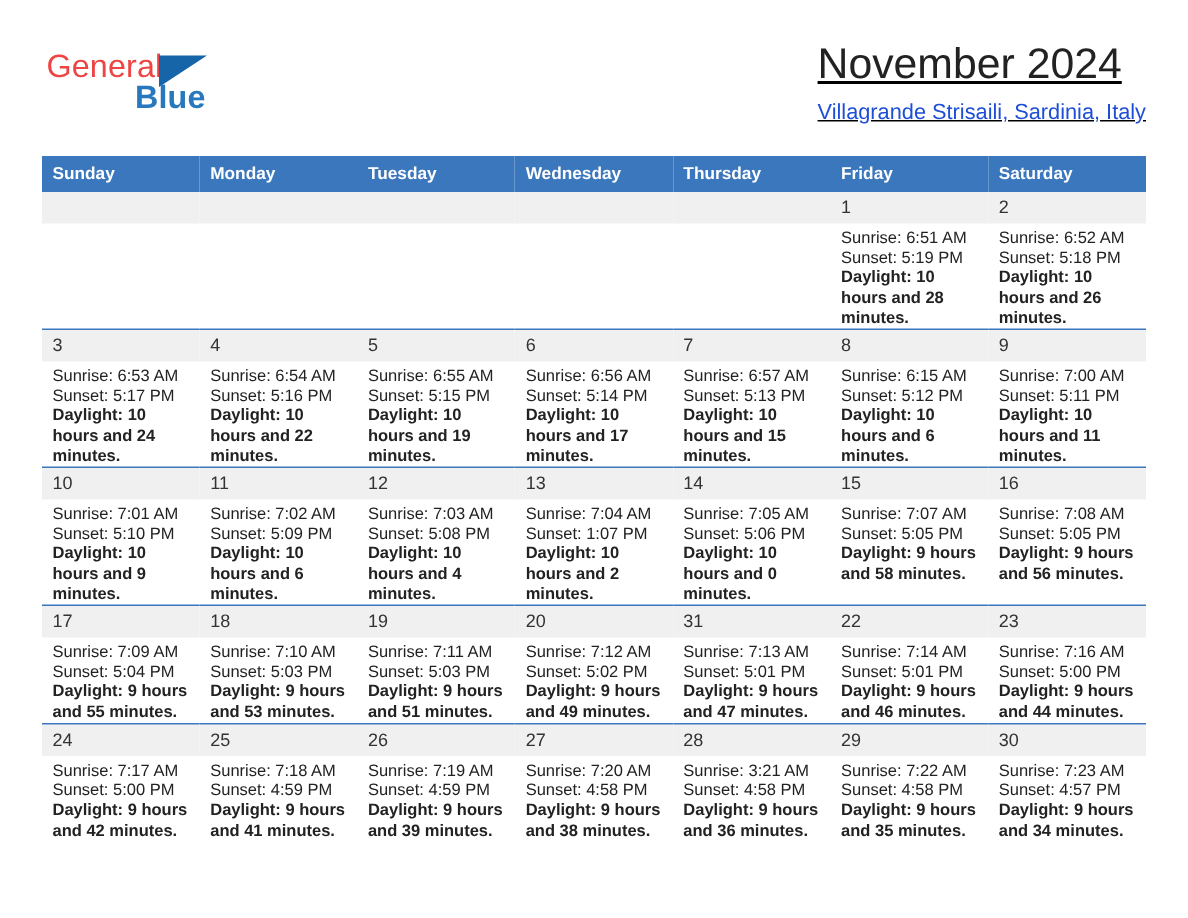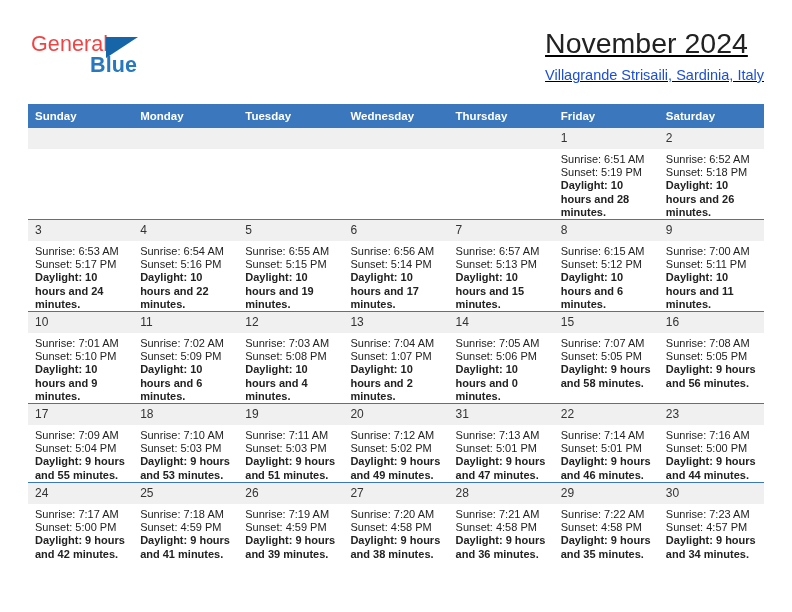--- a/index.html
+++ b/index.html
@@ -440,21 +440,21 @@
             <div class="daynum">27</div>
             <div class="cell-body">
               <div>Sunrise: 7:20 AM</div>
               <div>Sunset: 4:58 PM</div>
               <div class="daylight-line">Daylight: 9 hours and 38 minutes.</div>
             </div>
           </td>
           <td>
             <div class="daynum">28</div>
             <div class="cell-body">
-              <div>Sunrise: 7:21 AM</div>
+              <div>Sunrise: 3:21 AM</div>
               <div>Sunset: 4:58 PM</div>
               <div class="daylight-line">Daylight: 9 hours and 36 minutes.</div>
             </div>
           </td>
           <td>
             <div class="daynum">29</div>
             <div class="cell-body">
               <div>Sunrise: 7:22 AM</div>
               <div>Sunset: 4:58 PM</div>
               <div class="daylight-line">Daylight: 9 hours and 35 minutes.</div>

